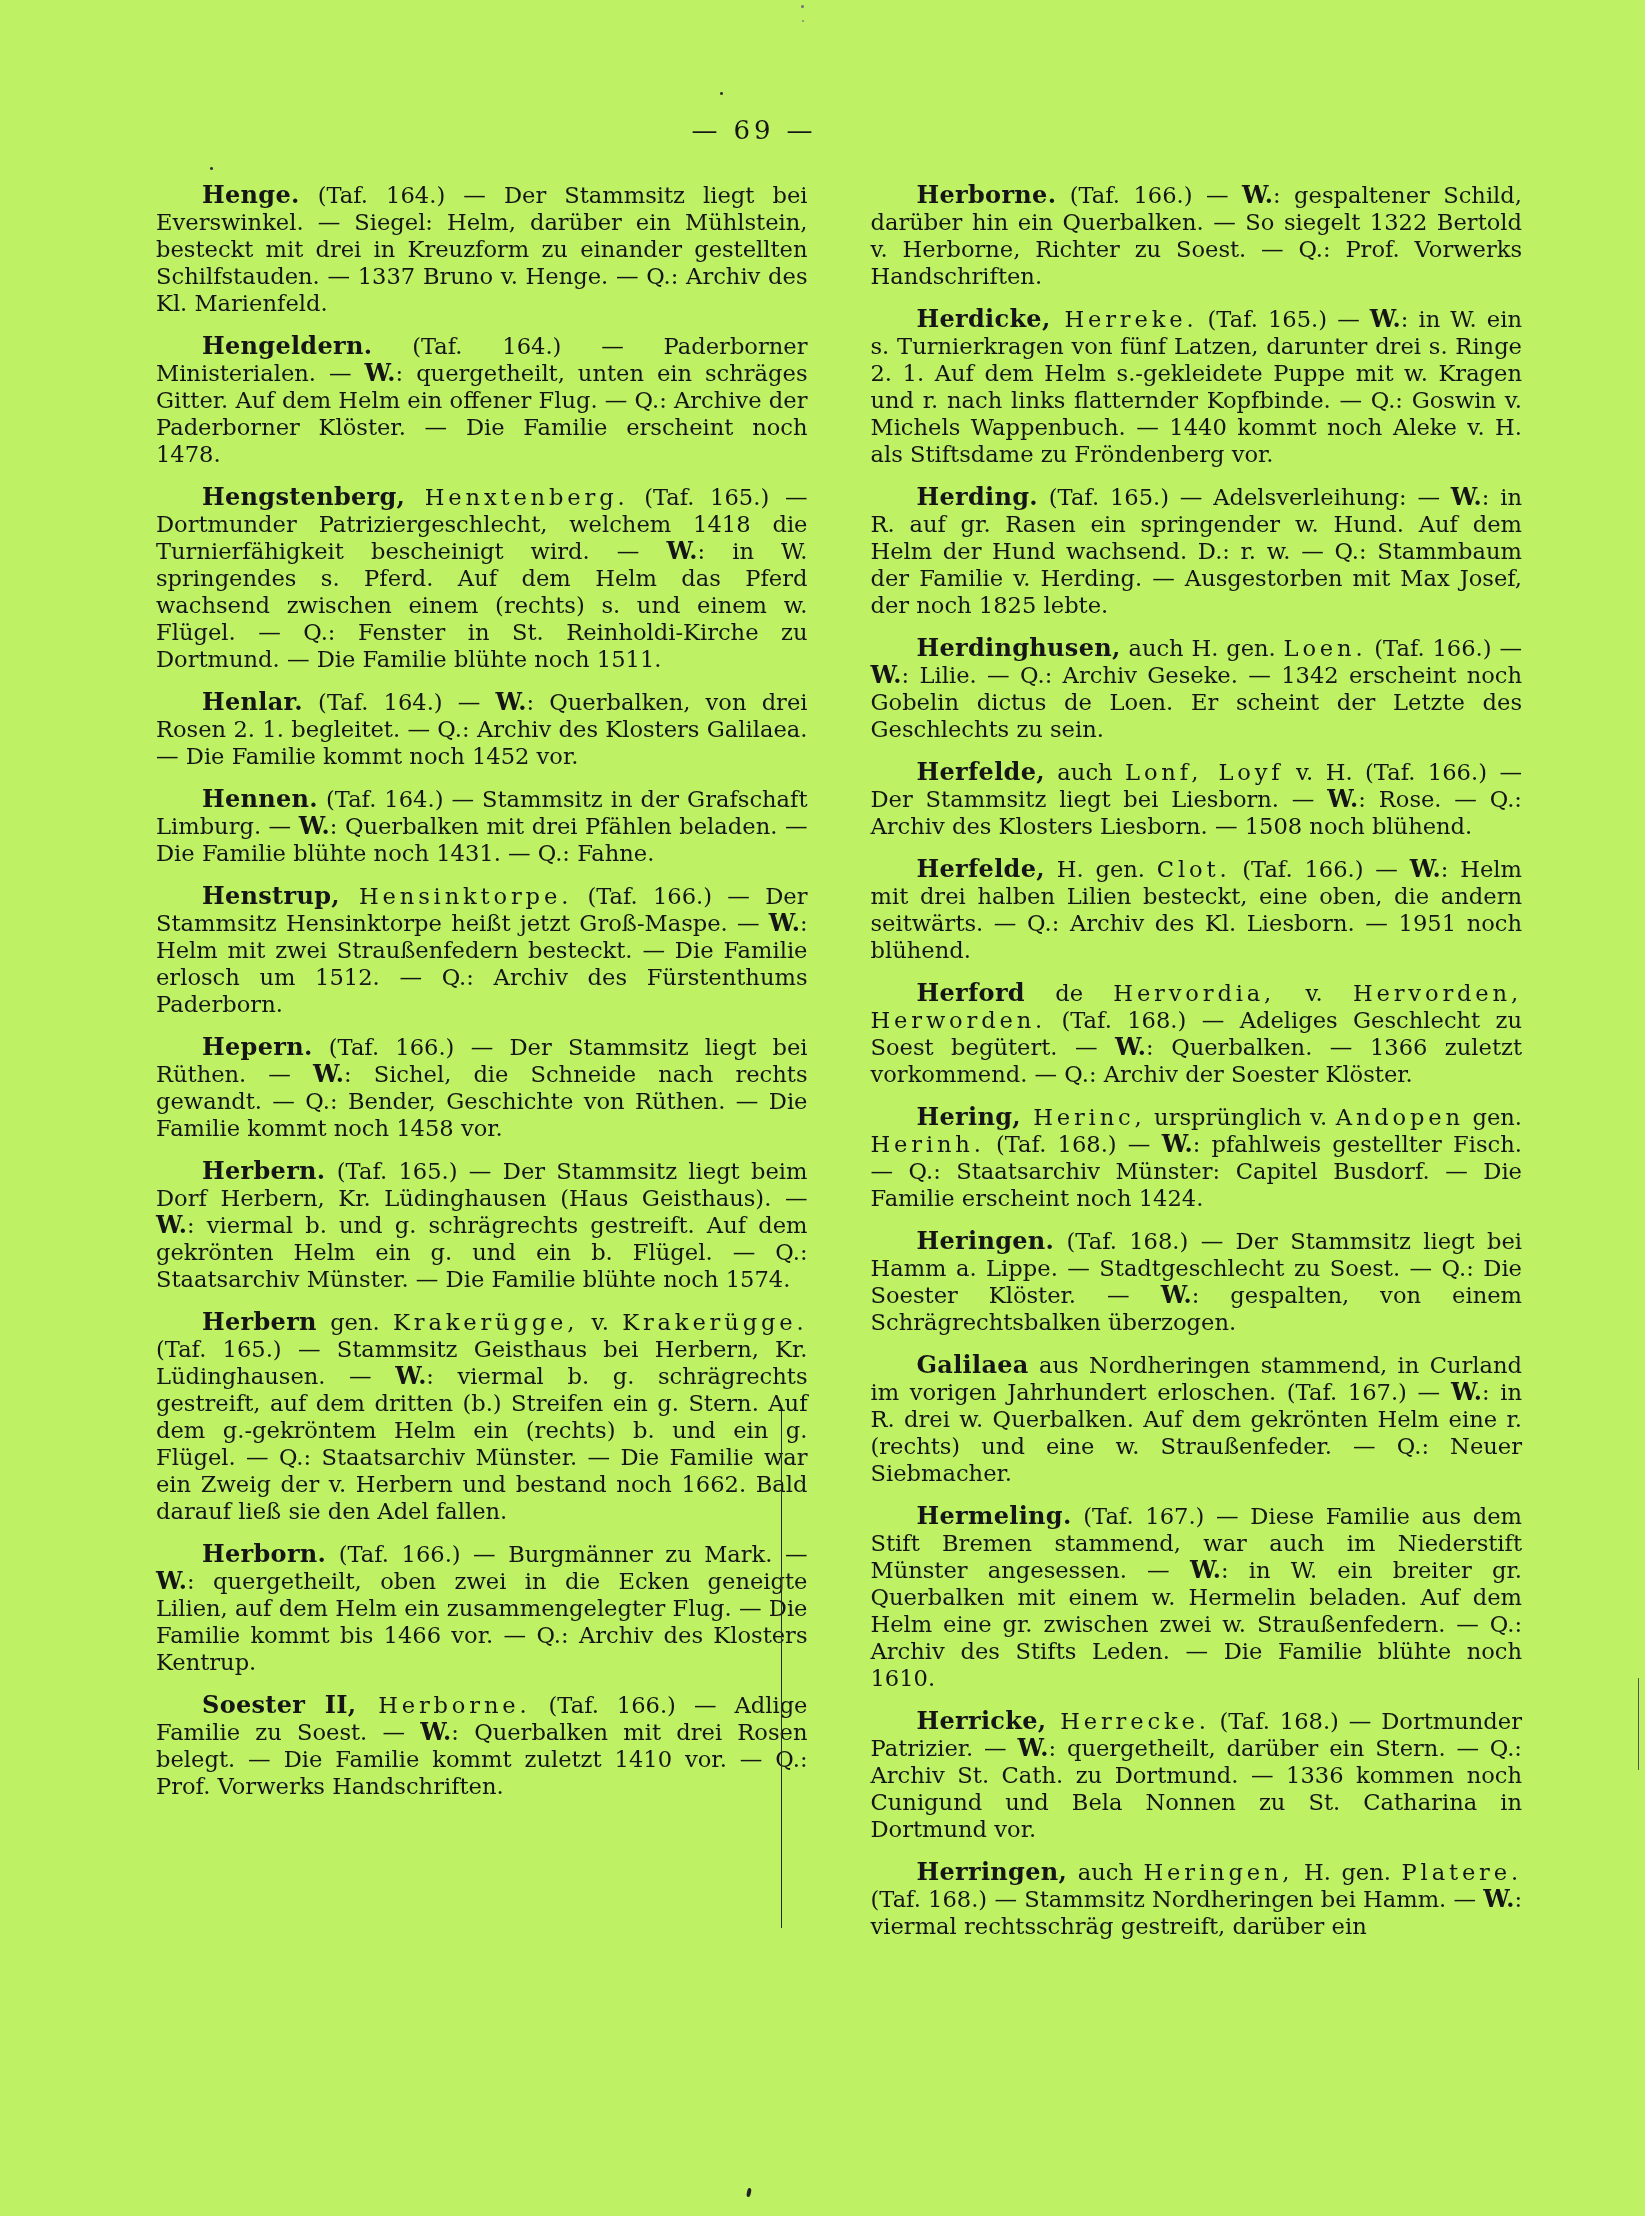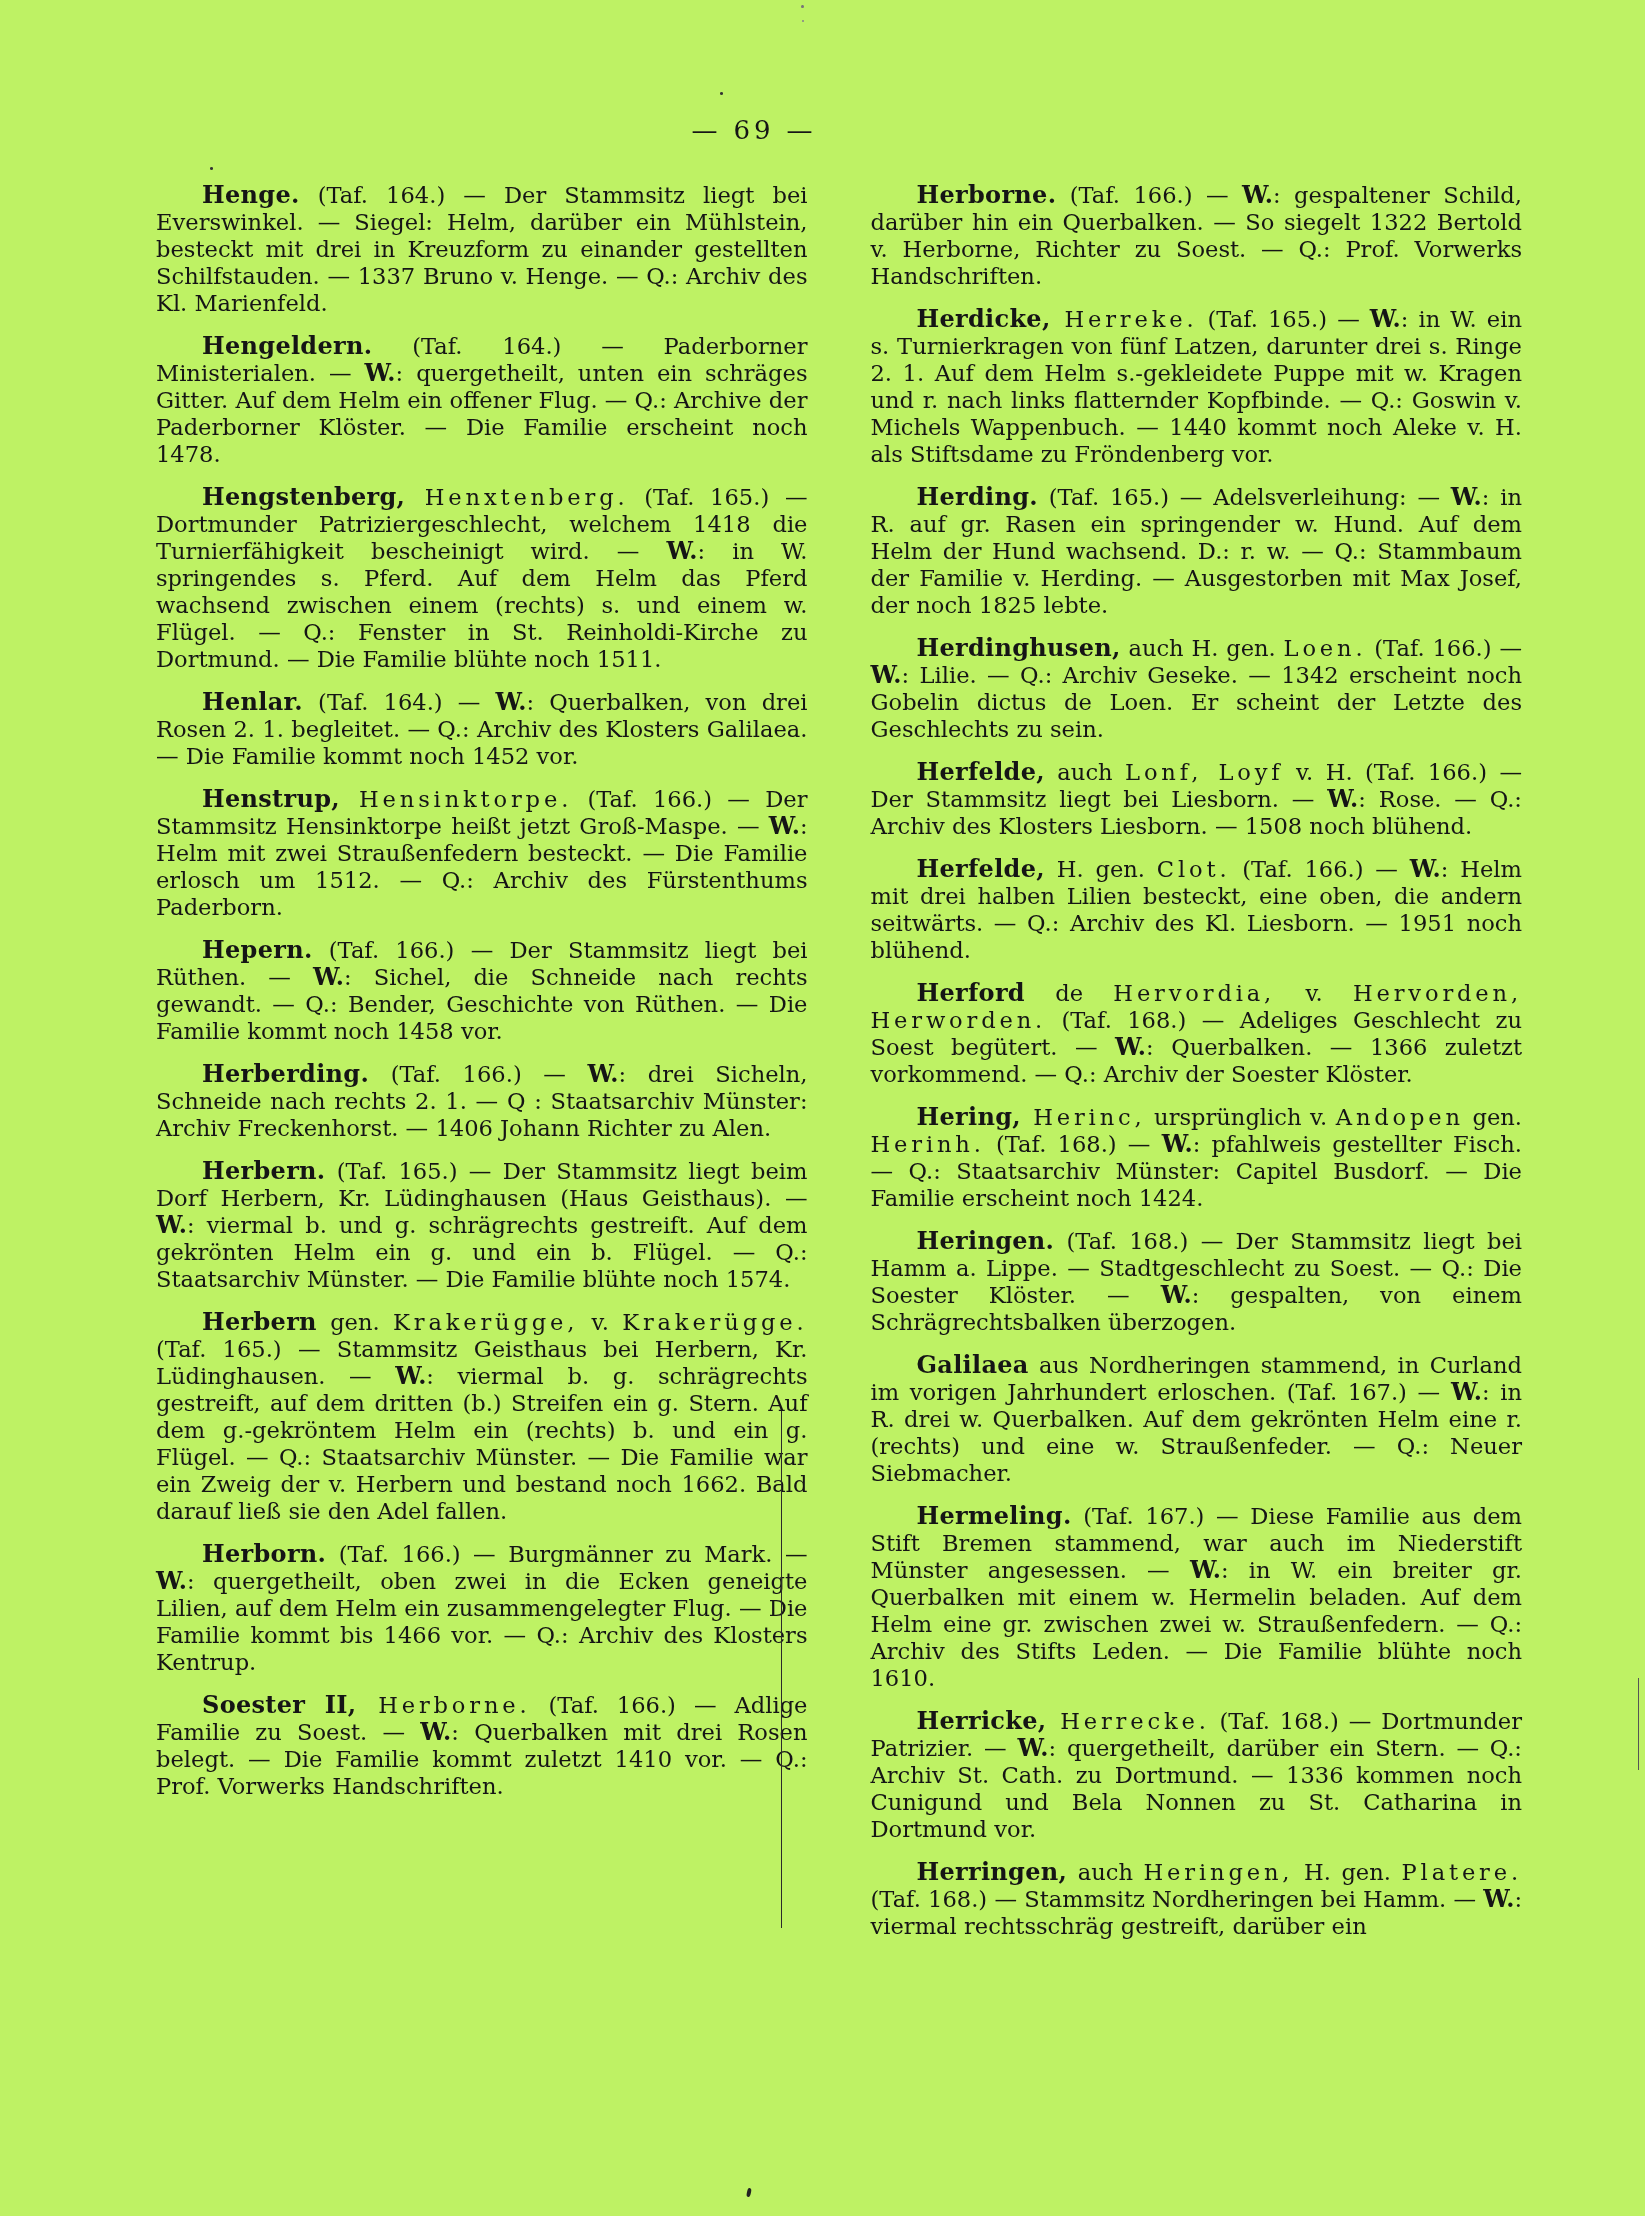--- a/index.html
+++ b/index.html
@@ -91,23 +91,23 @@
 <div class="page">
 
   <div class="page-number">—  69  —</div>
 
   <div class="columns">
     <div class="col">
         <p class="entry"><span class="seg-head">Henge.</span><span class="seg-plain"> (Taf. 164.) — Der Stammsitz liegt bei Everswinkel. — Siegel: Helm, darüber ein Mühlstein, besteckt mit drei in Kreuzform zu einander gestellten Schilfstauden. — 1337 Bruno v. Henge. — Q.: Archiv des Kl. Marienfeld.</span></p>
         <p class="entry"><span class="seg-head">Hengeldern.</span><span class="seg-plain"> (Taf. 164.) — Paderborner Ministerialen. — </span><span class="seg-bold">W.</span><span class="seg-plain">: quergetheilt, unten ein schräges Gitter. Auf dem Helm ein offener Flug. — Q.: Archive der Paderborner Klöster. — Die Familie erscheint noch 1478.</span></p>
         <p class="entry"><span class="seg-head">Hengstenberg,</span><span class="seg-spaced"> Henxtenberg.</span><span class="seg-plain"> (Taf. 165.) — Dortmunder Patriziergeschlecht, welchem 1418 die Turnierfähigkeit bescheinigt wird. — </span><span class="seg-bold">W.</span><span class="seg-plain">: in W. springendes s. Pferd. Auf dem Helm das Pferd wachsend zwischen einem (rechts) s. und einem w. Flügel. — Q.: Fenster in St. Reinholdi-Kirche zu Dortmund. — Die Familie blühte noch 1511.</span></p>
         <p class="entry"><span class="seg-head">Henlar.</span><span class="seg-plain"> (Taf. 164.) — </span><span class="seg-bold">W.</span><span class="seg-plain">: Querbalken, von drei Rosen 2. 1. begleitet. — Q.: Archiv des Klosters Galilaea. — Die Familie kommt noch 1452 vor.</span></p>
+        <p class="entry"><span class="seg-head">Hennen.</span><span class="seg-plain"> (Taf. 164.) — Stammsitz in der Grafschaft Limburg. — </span><span class="seg-bold">W.</span><span class="seg-plain">: Querbalken mit drei Pfählen beladen. — Die Familie blühte noch 1431. — Q.: Fahne.</span></p>
         <p class="entry"><span class="seg-head">Henstrup,</span><span class="seg-spaced"> Hensinktorpe.</span><span class="seg-plain"> (Taf. 166.) — Der Stammsitz Hensinktorpe heißt jetzt Groß-Maspe. — </span><span class="seg-bold">W.</span><span class="seg-plain">: Helm mit zwei Straußenfedern besteckt. — Die Familie erlosch um 1512. — Q.: Archiv des Fürstenthums Paderborn.</span></p>
         <p class="entry"><span class="seg-head">Hepern.</span><span class="seg-plain"> (Taf. 166.) — Der Stammsitz liegt bei Rüthen. — </span><span class="seg-bold">W.</span><span class="seg-plain">: Sichel, die Schneide nach rechts gewandt. — Q.: Bender, Geschichte von Rüthen. — Die Familie kommt noch 1458 vor.</span></p>
-        <p class="entry"><span class="seg-head">Herberding.</span><span class="seg-plain"> (Taf. 166.) — </span><span class="seg-bold">W.</span><span class="seg-plain">: drei Sicheln, Schneide nach rechts 2. 1. — Q : Staatsarchiv Münster: Archiv Freckenhorst. — 1406 Johann Richter zu Alen.</span></p>
         <p class="entry"><span class="seg-head">Herbern.</span><span class="seg-plain"> (Taf. 165.) — Der Stammsitz liegt beim Dorf Herbern, Kr. Lüdinghausen (Haus Geisthaus). — </span><span class="seg-bold">W.</span><span class="seg-plain">: viermal b. und g. schrägrechts gestreift. Auf dem gekrönten Helm ein g. und ein b. Flügel. — Q.: Staatsarchiv Münster. — Die Familie blühte noch 1574.</span></p>
         <p class="entry"><span class="seg-head">Herbern</span><span class="seg-plain"> gen. </span><span class="seg-spaced">Krakerügge,</span><span class="seg-plain"> v. </span><span class="seg-spaced">Krakerügge.</span><span class="seg-plain"> (Taf. 165.) — Stammsitz Geisthaus bei Herbern, Kr. Lüdinghausen. — </span><span class="seg-bold">W.</span><span class="seg-plain">: viermal b. g. schrägrechts gestreift, auf dem dritten (b.) Streifen ein g. Stern. Auf dem g.-gekröntem Helm ein (rechts) b. und ein g. Flügel. — Q.: Staatsarchiv Münster. — Die Familie war ein Zweig der v. Herbern und bestand noch 1662. Bald darauf ließ sie den Adel fallen.</span></p>
         <p class="entry"><span class="seg-head">Herborn.</span><span class="seg-plain"> (Taf. 166.) — Burgmänner zu Mark. — </span><span class="seg-bold">W.</span><span class="seg-plain">: quergetheilt, oben zwei in die Ecken geneigte Lilien, auf dem Helm ein zusammengelegter Flug. — Die Familie kommt bis 1466 vor. — Q.: Archiv des Klosters Kentrup.</span></p>
         <p class="entry"><span class="seg-head">Soester II,</span><span class="seg-spaced"> Herborne.</span><span class="seg-plain"> (Taf. 166.) — Adlige Familie zu Soest. — </span><span class="seg-bold">W.</span><span class="seg-plain">: Querbalken mit drei Rosen belegt. — Die Familie kommt zuletzt 1410 vor. — Q.: Prof. Vorwerks Handschriften.</span></p>
       </div>
     <div class="col">
         <p class="entry"><span class="seg-head">Herborne.</span><span class="seg-plain"> (Taf. 166.) — </span><span class="seg-bold">W.</span><span class="seg-plain">: gespaltener Schild, darüber hin ein Querbalken. — So siegelt 1322 Bertold v. Herborne, Richter zu Soest. — Q.: Prof. Vorwerks Handschriften.</span></p>
         <p class="entry"><span class="seg-head">Herdicke,</span><span class="seg-spaced"> Herreke.</span><span class="seg-plain"> (Taf. 165.) — </span><span class="seg-bold">W.</span><span class="seg-plain">: in W. ein s. Turnierkragen von fünf Latzen, darunter drei s. Ringe 2. 1. Auf dem Helm s.-gekleidete Puppe mit w. Kragen und r. nach links flatternder Kopfbinde. — Q.: Goswin v. Michels Wappenbuch. — 1440 kommt noch Aleke v. H. als Stiftsdame zu Fröndenberg vor.</span></p>
         <p class="entry"><span class="seg-head">Herding.</span><span class="seg-plain"> (Taf. 165.) — Adelsverleihung: — </span><span class="seg-bold">W.</span><span class="seg-plain">: in R. auf gr. Rasen ein springender w. Hund. Auf dem Helm der Hund wachsend. D.: r. w. — Q.: Stammbaum der Familie v. Herding. — Ausgestorben mit Max Josef, der noch 1825 lebte.</span></p>
         <p class="entry"><span class="seg-head">Herdinghusen,</span><span class="seg-plain"> auch H. gen. </span><span class="seg-spaced">Loen.</span><span class="seg-plain"> (Taf. 166.) — </span><span class="seg-bold">W.</span><span class="seg-plain">: Lilie. — Q.: Archiv Geseke. — 1342 erscheint noch Gobelin dictus de Loen. Er scheint der Letzte des Geschlechts zu sein.</span></p>

